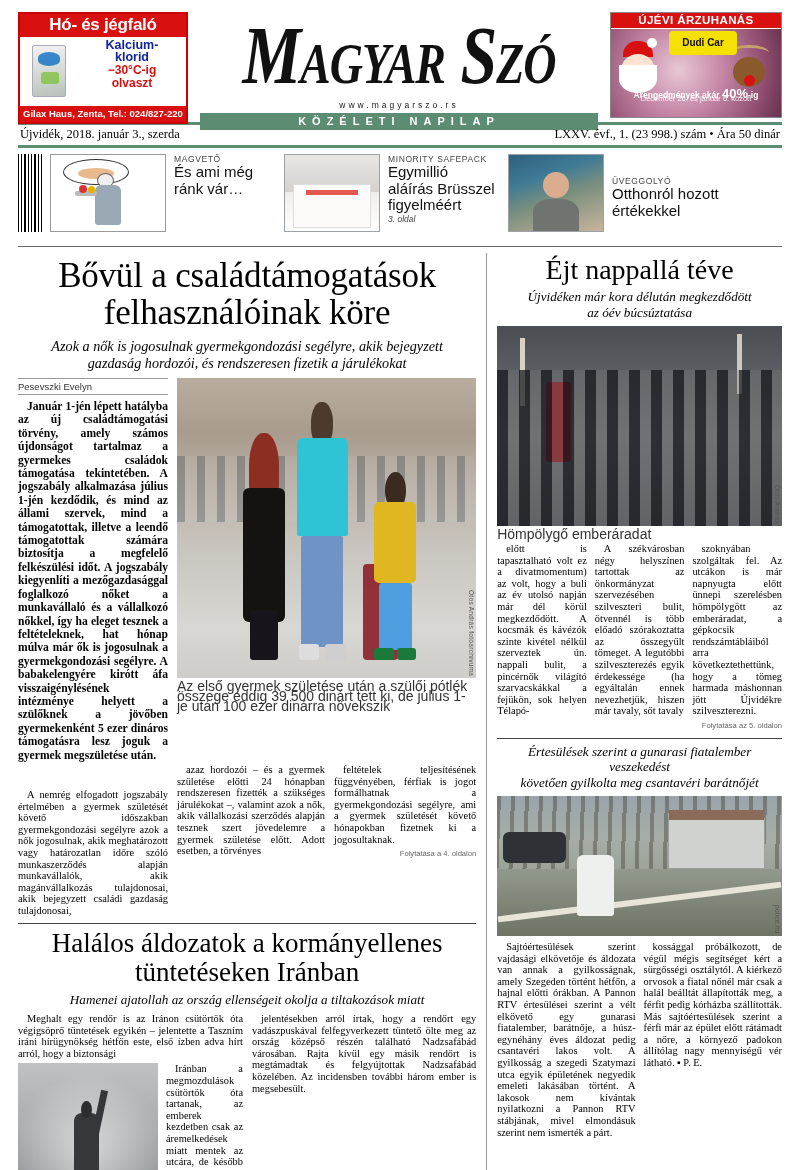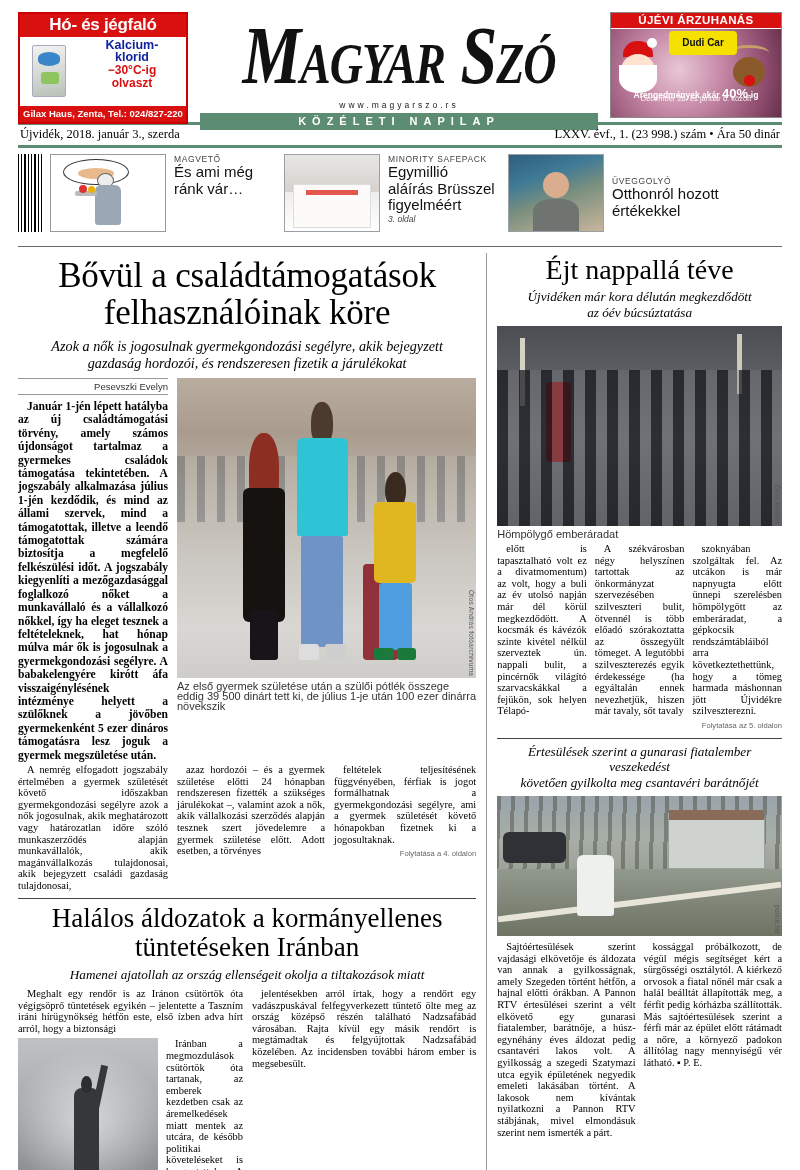--- a/index.html
+++ b/index.html
@@ -103,29 +103,29 @@
   .main { display:flex; gap:10px; padding-top:6px; }
   .col-left { width:465px; }
   .col-right { width:300px; border-left:1px solid #999; padding-left:10px; }
 
   h1.lead { font-size:35px; line-height:37px; text-align:center; font-weight:normal; margin:4px 0 0; letter-spacing:-.2px; }
   p.sublead { font-style:italic; font-size:14.2px; line-height:17px; text-align:center; margin:7px 16px 6px; }
 
   h1.lead2 { font-size:27px; line-height:29px; text-align:center; font-weight:normal; margin:2px 0 0; }
   p.sublead2 { font-style:italic; font-size:13.2px; line-height:15.5px; text-align:center; margin:5px 4px 6px; }
 
-  .byline { text-align:right; font-size:9.5px; font-family:"Liberation Sans",sans-serif; color:#333;
+  .byline { text-align:left; font-size:9.5px; font-family:"Liberation Sans",sans-serif; color:#333;
      border-top:1px solid #999; border-bottom:1px solid #999; padding:2px 0; margin-bottom:5px;}
 
   .body-txt { font-size:10.4px; line-height:11.6px; text-align:justify; }
   .body-txt.lg { font-size:11.6px; line-height:13.4px; font-weight:bold; }
   .body-txt p { margin:0 0 0; text-indent:9px; }
   .body-txt p:first-child { text-indent:9px; }
 
-  .cap { font-family:"Liberation Sans",sans-serif; font-size:11px; line-height:10px; color:#333; padding:3px 0 4px; }
+  .cap { font-family:"Liberation Sans",sans-serif; font-size:14px; line-height:10px; color:#333; padding:3px 0 4px; }
   .cont { font-family:"Liberation Sans",sans-serif; font-size:7.6px; color:#666; text-align:right; padding-top:3px;}
 
   .credit-v { position:absolute; right:1px; bottom:2px; writing-mode:vertical-rl;
      font-family:"Liberation Sans",sans-serif; font-size:6.5px; color:#555; letter-spacing:.3px;}
 
   
   .lead-photo { width:100%; height:300px; position:relative; overflow:hidden;
      background:linear-gradient(180deg,#b9ada0 0%,#a99c8e 18%,#bdb5ab 40%,#cdcac4 62%,#d8d6d2 100%); }
   .lp-st { position:absolute; left:0; right:0; bottom:0; height:42%;
      background:linear-gradient(180deg,#c9c6c0 0%, #d9d7d3 60%, #cfcdc9 100%); }
@@ -336,21 +336,21 @@
                 <div class="s1"></div>
                 <div class="s2"></div>
               </div>
             <div class="credit-v">Ótos András fotóarchívuma</div>
           </div>
           <div class="cap">Az első gyermek születése után a szülői pótlék összege eddig 39 500 dinárt tett ki, de július 1-je után 100 ezer dinárra növekszik</div>
         </div>
       </div>
 
       <div style="display:flex; gap:9px; margin-top:2px;">
-        <div style="width:150px;" class="body-txt">
+        <div style="width:150px;margin-top:25px;" class="body-txt">
           <p>A nemrég elfogadott jogszabály értelmében a gyermek születését követő időszakban gyermekgondozási segélyre azok a nők jogosulnak, akik meghatározott vagy határozatlan időre szóló munkaszerződés alapján munkavállalók, akik magánvállalkozás tulajdonosai, akik bejegyzett családi gazdaság tulajdonosai,</p>
         </div>
         <div style="width:148px;" class="body-txt">
           <p>azaz hordozói – és a gyermek születése előtti 24 hónapban rendszeresen fizették a szükséges járulékokat –, valamint azok a nők, akik vállalkozási szerződés alapján tesznek szert jövedelemre a gyermek születése előtt. Adott esetben, a törvényes</p>
         </div>
         <div style="flex:1;" class="body-txt">
           <p>feltételek teljesítésének függvényében, férfiak is jogot formálhatnak a gyermekgondozási segélyre, ami a gyermek születését követő hónapokban fizetnek ki a jogosultaknak.</p>
           <div class="cont">Folytatása a 4. oldalon</div>
         </div>
       </div>

